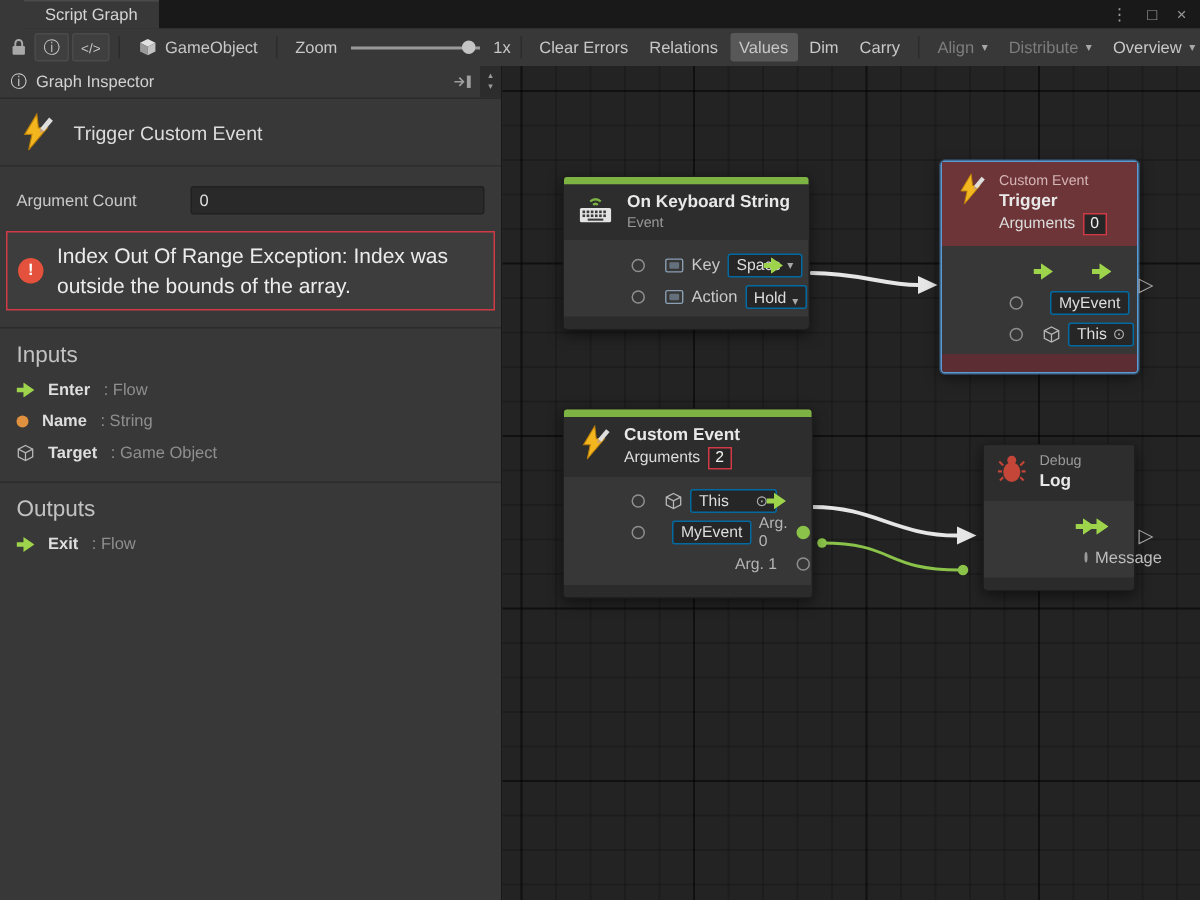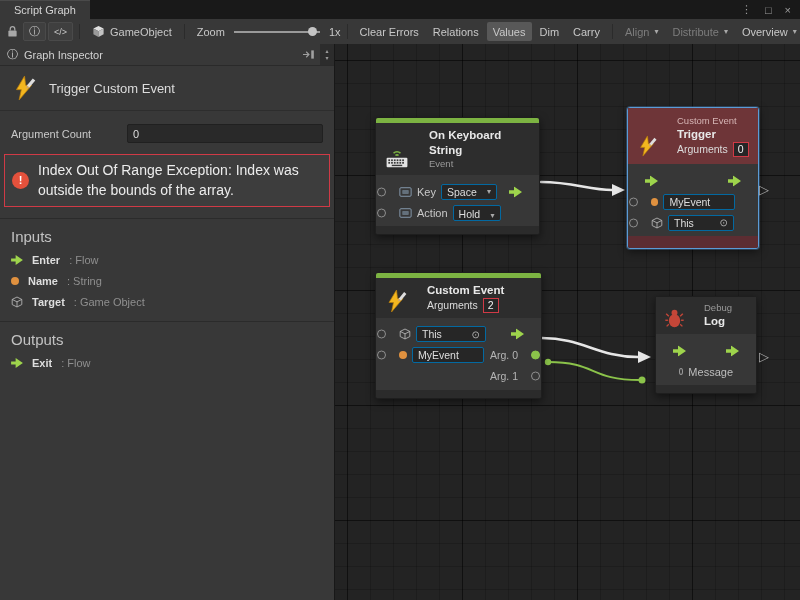--- a/index.html
+++ b/index.html
@@ -1,19 +1,19 @@
 <!DOCTYPE html>
 <html><head>
 <meta charset="utf-8">
 <style>
   html,body{margin:0;padding:0;background:#1e1e1e;font-family:"Liberation Sans",sans-serif;-webkit-font-smoothing:antialiased;}
   .window{position:relative;width:800px;height:600px;overflow:hidden;background:#383838;}
 
   
-  .tabbar{position:absolute;left:0;top:0;right:0;height:19px;background:#191919;display:flex;align-items:flex-end;}
+  .tabbar{position:absolute;left:16px;top:0;right:0;height:19px;background:#191919;display:flex;align-items:flex-end;}
   .tab{height:19px;line-height:18px;padding:0 14px;background:#383838;color:#d4d4d4;font-size:11px;border-top:1px solid #4a4a4a;box-sizing:border-box;}
   .winctrl{margin-left:auto;display:flex;align-items:center;gap:13px;padding-right:9px;height:19px;color:#9d9d9d;font-size:11px;}
 
   
   .toolbar{position:absolute;left:0;top:19px;right:0;height:25px;background:#383838;border-bottom:1px solid #232323;display:flex;align-items:center;gap:2px;padding-left:4px;font-size:11px;color:#c8c8c8;overflow:hidden;white-space:nowrap;}
   .tbtn{display:flex;align-items:center;gap:5px;height:19px;padding:0 6px;border-radius:2px;flex:0 0 auto;}
   .tbtn.boxed{border:1px solid #4a4a4a;background:#3f3f3f;padding:0 5px;height:17px;}
   .tbtn.active{background:#585858;}
   .tbtn.disabled{color:#7d7d7d;}
   .sep{width:1px;height:15px;background:#2b2b2b;margin:0 4px;flex:0 0 auto;}
@@ -49,29 +49,29 @@
       linear-gradient(90deg, rgba(0,0,0,.45) 1px, transparent 1px),
       linear-gradient(rgba(0,0,0,.16) 1px, transparent 1px),
       linear-gradient(90deg, rgba(0,0,0,.16) 1px, transparent 1px);
     background-size:115px 115px,115px 115px,23px 23px,23px 23px;
     background-position:12px 16px;overflow:hidden;}
   .wires{position:absolute;left:0;top:0;width:100%;height:100%;z-index:1;pointer-events:none;}
 
   .node{position:absolute;background:#373737;border:1px solid #1e1e1e;border-radius:3px;box-shadow:0 3px 9px rgba(0,0,0,.5);font-size:11px;color:#d8d8d8;z-index:2;}
   .node.selected{border-color:#5b9bd5;box-shadow:0 0 0 1px rgba(80,140,200,.35),0 3px 9px rgba(0,0,0,.5);}
   .nstrip{height:5px;background:#7cb342;border-radius:2px 2px 0 0;}
-  .nheader{background:#2d2d2d;display:flex;align-items:flex-end;gap:19px;padding:5px 8px;}
+  .nheader{background:#2d2d2d;display:flex;align-items:flex-start;gap:8px;padding:5px 8px;}
   .nheader.err{background:#6e3538;}
   .tcol{display:flex;flex-direction:column;line-height:1.3;}
   .ntitle{font-weight:bold;font-size:11.5px;color:#e8e8e8;}
   .nsub{font-size:9.5px;color:#9a9a9a;}
   .nheader.err .nsub{color:#d6b5b5;}
   .argline{display:flex;align-items:center;font-size:10.5px;color:#dcdcdc;}
   .badge{display:inline-block;border:1px solid #d03a46;background:#262626;padding:0 4px;margin-left:5px;font-size:10.5px;color:#f0f0f0;line-height:13px;}
-  .nbody{padding:6px 13px 3px;}
+  .nbody{padding:6px 13px 3px;margin-left:44px;}
   .nrow{position:relative;display:flex;align-items:center;gap:5px;height:21px;padding:0 10px;box-sizing:border-box;}
   .plabel{color:#c9c9c9;}
   .rlabel{margin-left:auto;color:#b5b5b5;font-size:10.5px;}
   .nfooter{height:8px;background:#2b2b2b;border-radius:0 0 2px 2px;}
   .nfooter.err{height:12px;background:#5c2d32;}
   .nfield{display:flex;align-items:center;background:#262626;border:1px solid #0369a1;border-radius:2px;height:16px;padding:0 5px;font-size:10.5px;color:#dedede;gap:4px;box-sizing:border-box;}
   .ddcaret{margin-left:auto;font-size:8px;color:#a8a8a8;}
   .picker{margin-left:auto;font-size:10px;color:#b0b0b0;}
   .port{position:absolute;width:7px;height:7px;border:1px solid #8f8f8f;border-radius:50%;top:50%;transform:translateY(-50%);background:transparent;}
   .port.pl{left:-12px;}

